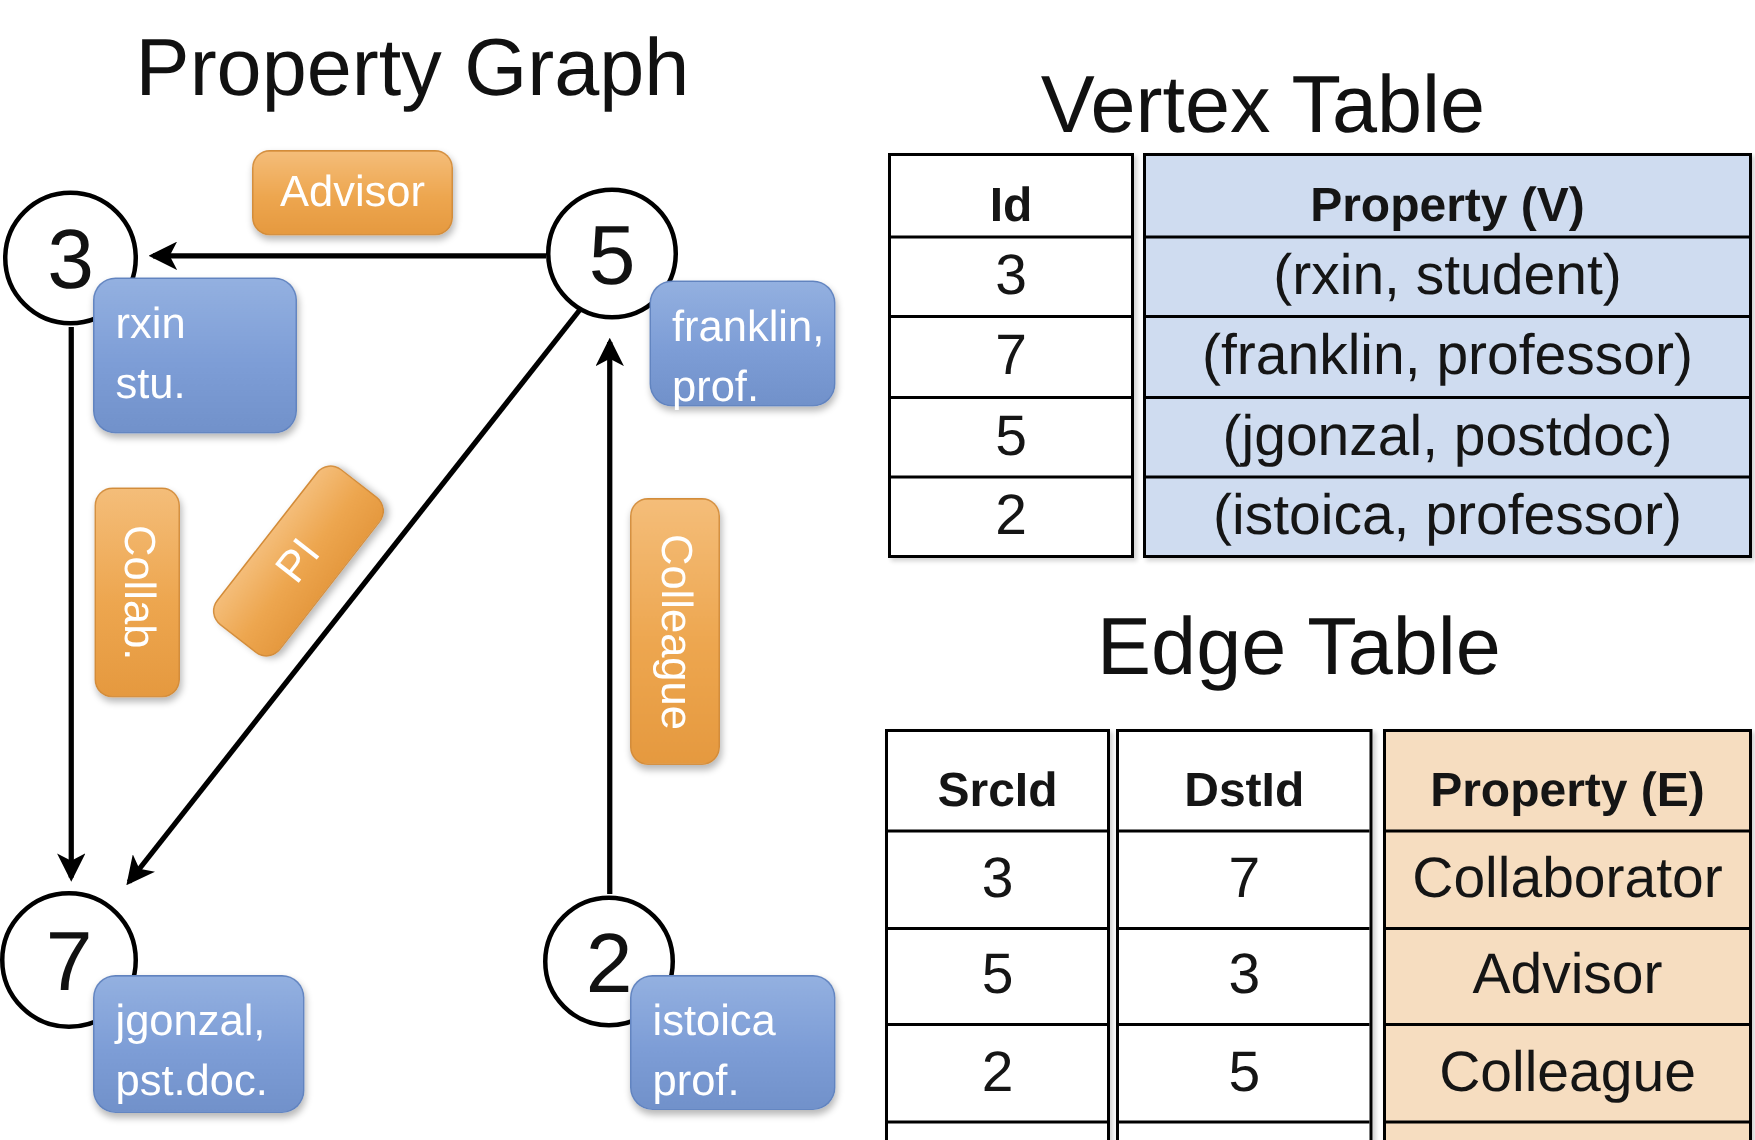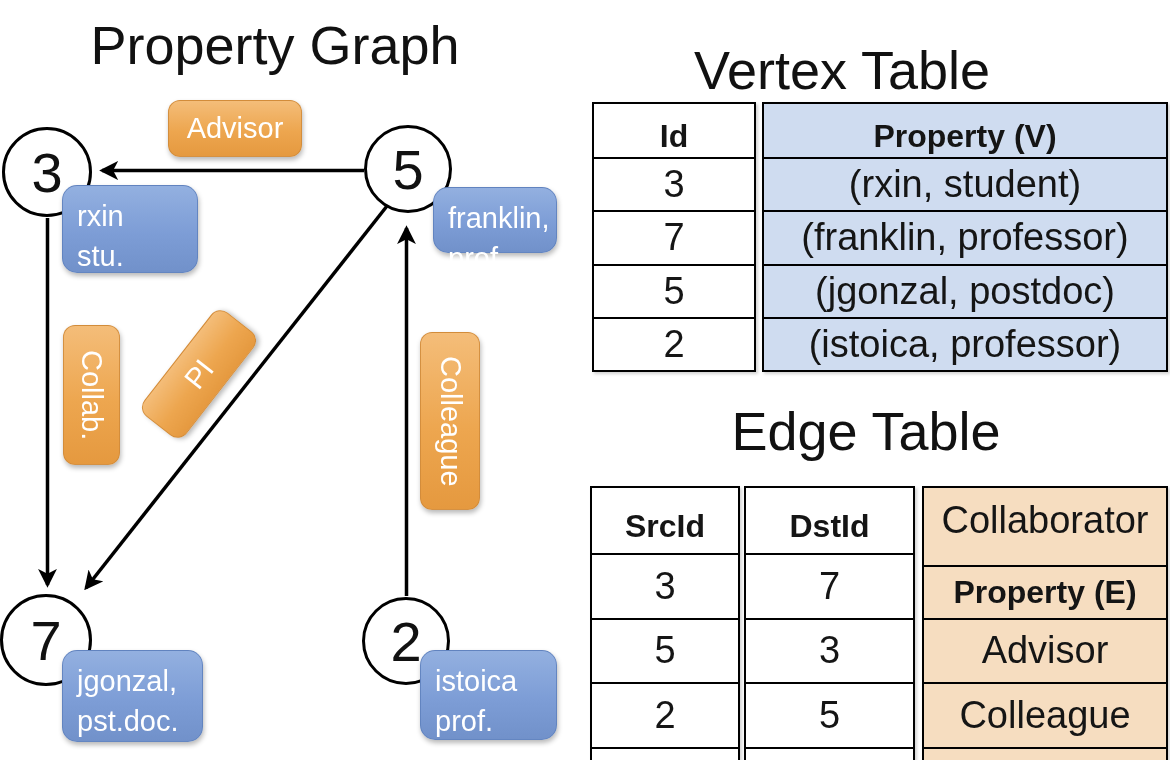--- a/index.html
+++ b/index.html
@@ -71,25 +71,25 @@
   <div class="node" style="left:2px;top:127px;width:90px;height:90px;">3</div>
   <div class="node" style="left:364px;top:125px;width:88px;height:88px;">5</div>
   <div class="node" style="left:0px;top:594px;width:92px;height:92px;">7</div>
   <div class="node" style="left:362px;top:597px;width:88px;height:88px;">2</div>
 
   <div class="obox" style="left:168px;top:100px;width:134px;height:57px;">Advisor</div>
   <div class="obox vtext" style="left:63px;top:325px;width:57px;height:140px;">Collab.</div>
   <div class="obox" style="left:133px;top:347px;width:132px;height:54px;transform:rotate(-52deg);">PI</div>
   <div class="obox vtext" style="left:420px;top:332px;width:60px;height:178px;">Colleague</div>
 
-  <div class="bbox" style="left:62px;top:185px;width:136px;height:88px;">
+  <div class="bbox" style="left:62px;top:185px;width:136px;height:104px;">
     <span>rxin</span>
     <span>stu.</span>
   </div>
-  <div class="bbox" style="left:433px;top:187px;width:124px;height:66px;">
+  <div class="bbox" style="left:433px;top:187px;width:124px;height:84px;">
     <span>franklin,</span>
     <span>prof.</span>
   </div>
   <div class="bbox" style="left:62px;top:650px;width:141px;height:92px;">
     <span>jgonzal,</span>
     <span>pst.doc.</span>
   </div>
   <div class="bbox" style="left:420px;top:650px;width:137px;height:90px;">
     <span>istoica</span>
     <span>prof.</span>
@@ -125,21 +125,21 @@
       <div class="cell">5</div>
     </div>
     <div class="subtbl" style="width:171px;">
       <div class="cell hdr">DstId</div>
       <div class="cell">7</div>
       <div class="cell">3</div>
       <div class="cell">5</div>
       <div class="cell">7</div>
     </div>
     <div class="subtbl fill-peach" style="width:246px;margin-left:3px;">
+      <div class="cell hdr">Property (E)</div>
       <div class="cell">Collaborator</div>
-      <div class="cell hdr">Property (E)</div>
       <div class="cell">Advisor</div>
       <div class="cell">Colleague</div>
       <div class="cell">PI</div>
     </div>
   </div>
 
 </div>
 
 </body></html>

